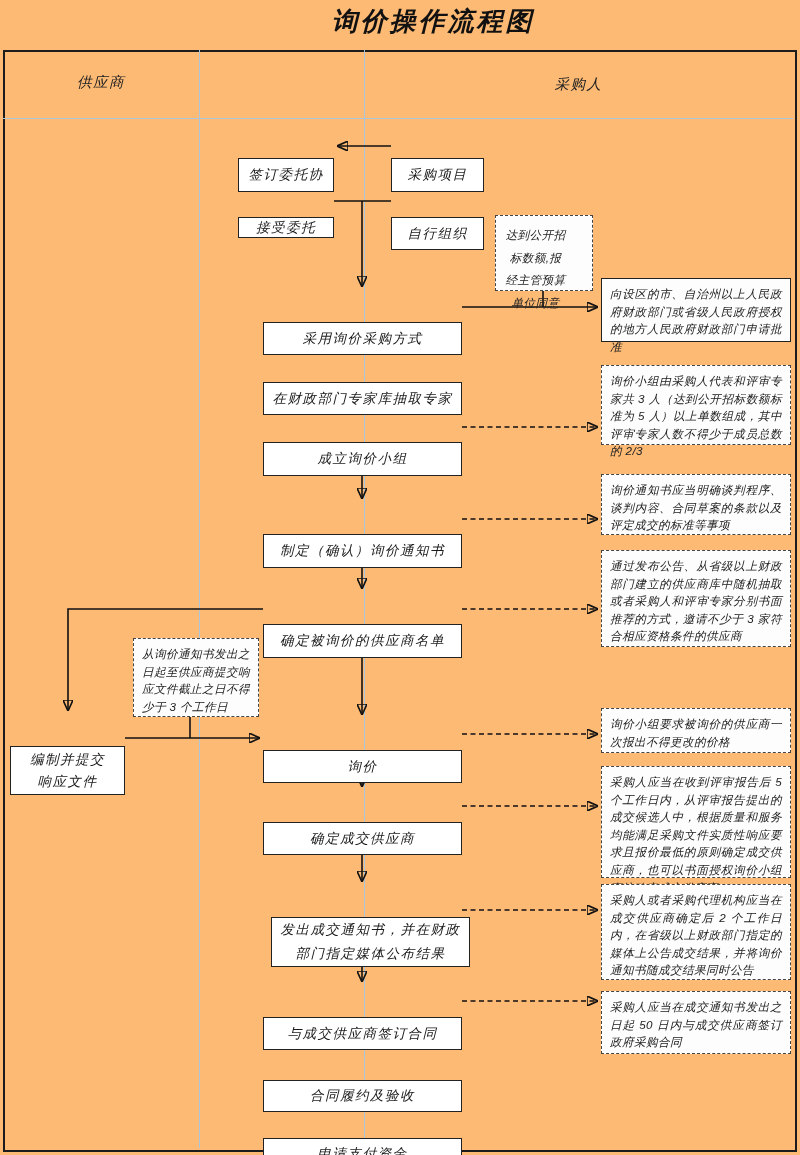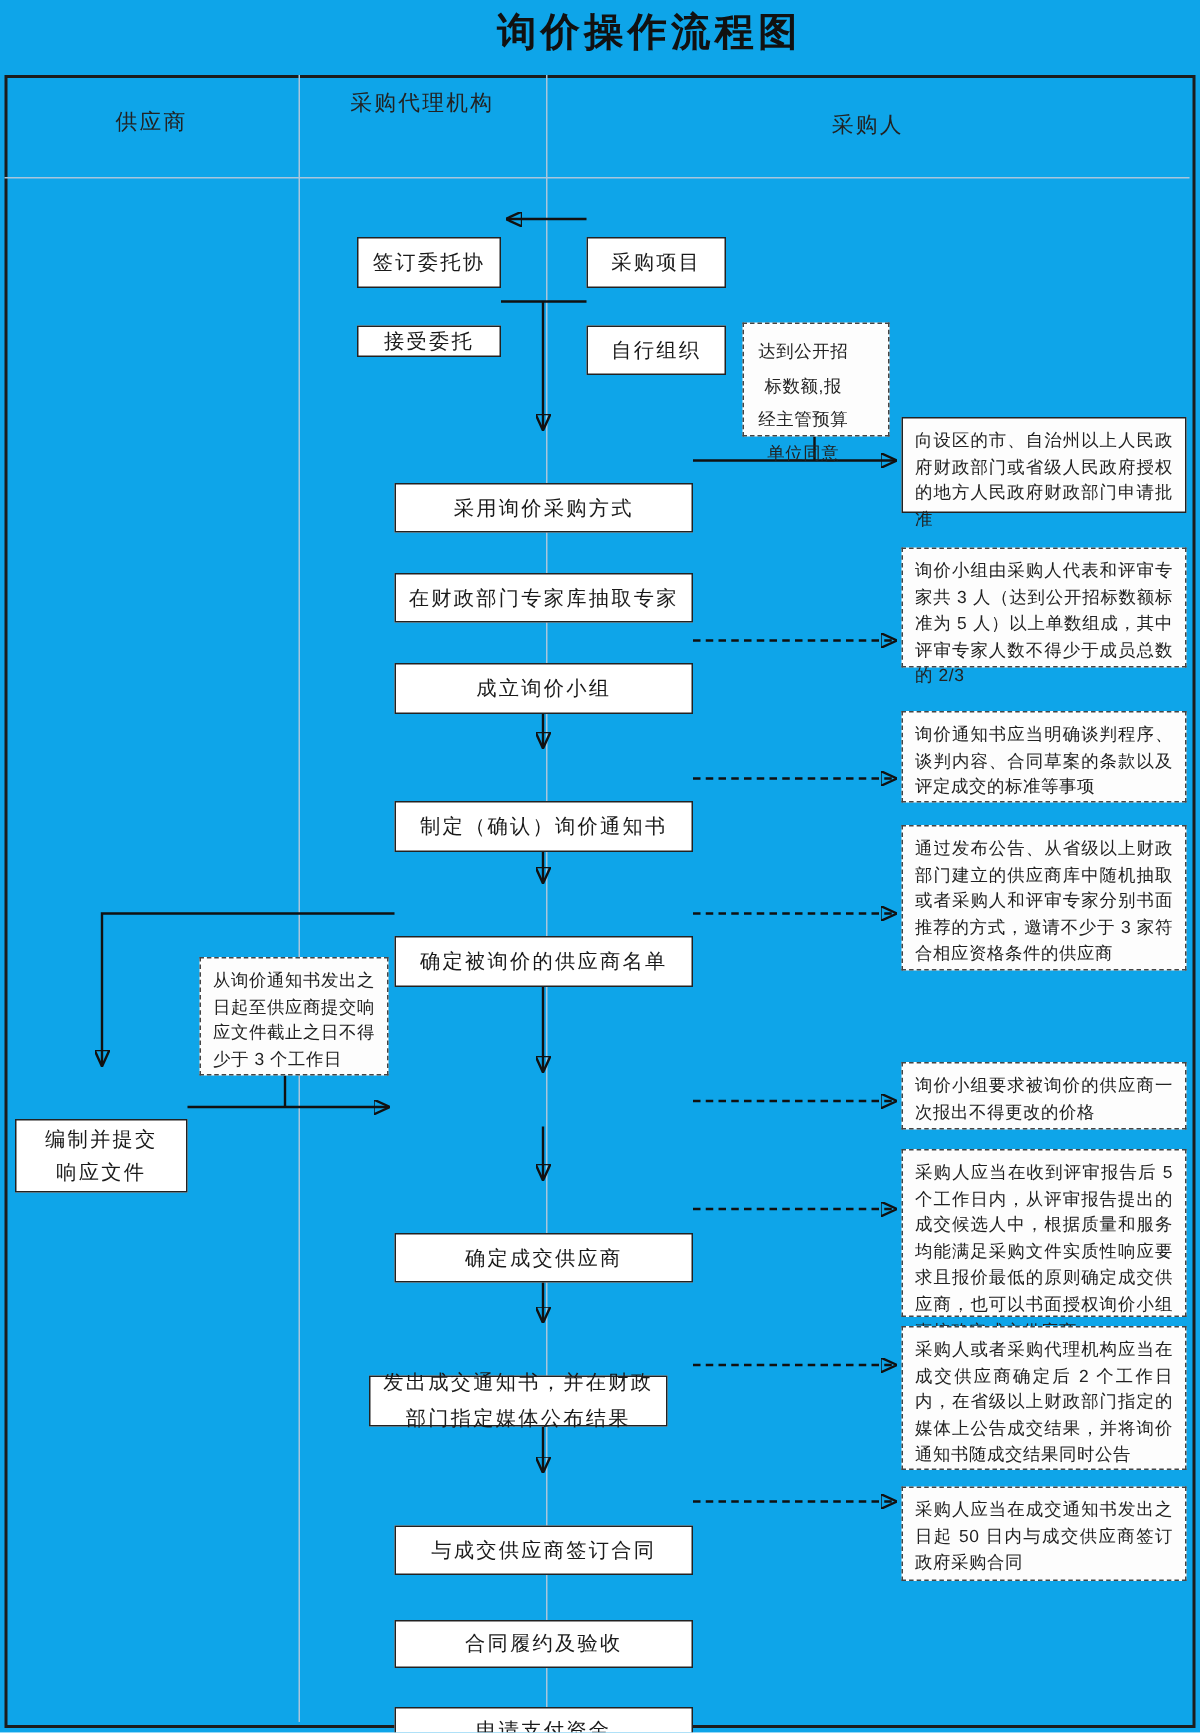--- a/index.html
+++ b/index.html
@@ -1,19 +1,20 @@
 <!DOCTYPE html>
 <html style="--divider: #a9c6dc;"><head>
 <meta charset="utf-8">
 <style>
   html,body{margin:0;padding:0;background:#fff;}
   #canvas{
-    position:relative;width:800px;height:1155px;background:#0ea5e9;
+    position:relative;width:800px;height:1155px;background:#fdba74;
     font-family:"Liberation Sans","DejaVu Sans",sans-serif;color:#1a1a1a;
     overflow:hidden;
+    font-style:italic;
   }
   .title{
     position:absolute;left:0;top:4px;width:866px;text-align:center;
     font-size:26px;font-weight:700;letter-spacing:3px;color:#111;
   }
   .board{
     position:absolute;left:3px;top:50px;width:790px;height:1098px;
     border:2px solid #1c1c1c;background:transparent;
   }
   .vdiv{position:absolute;top:50px;width:1px;height:1098px;background:var(--divider,#a9c6dc);}
@@ -47,41 +48,41 @@
 
   <div class="title">询价操作流程图</div>
 
   <div class="board"></div>
   <div class="vdiv" style="left:199px"></div>
   <div class="vdiv" style="left:364px"></div>
   <div class="hsep"></div>
 
   <div class="colhead" style="left:3px;top:69px;width:196px">供应商</div>
   <div class="colhead" style="left:199px;top:56px;width:165px">
-    <div>采购代理机构</div>
   </div>
   <div class="colhead" style="left:364px;top:71px;width:429px">采购人</div>
 
   <div class="node" style="left:238px;top:126px;width:96px;height:34px">签订委托协</div>
   <div class="node" style="left:391px;top:126px;width:93px;height:34px">采购项目</div>
   <div class="node" style="left:238px;top:185px;width:96px;height:21px">接受委托</div>
   <div class="node" style="left:391px;top:185px;width:93px;height:33px">自行组织</div>
   <div class="node" style="left:263px;top:290px;width:199px;height:33px">采用询价采购方式</div>
   <div class="node" style="left:263px;top:350px;width:199px;height:33px">在财政部门专家库抽取专家</div>
   <div class="node" style="left:263px;top:410px;width:199px;height:34px">成立询价小组</div>
   <div class="node" style="left:263px;top:502px;width:199px;height:34px">制定（确认）询价通知书</div>
   <div class="node" style="left:263px;top:592px;width:199px;height:34px">确定被询价的供应商名单</div>
   <div class="node" style="left:10px;top:714px;width:115px;height:49px">
     <div>
       <div>编制并提交</div>
       <div>响应文件</div>
     </div>
   </div>
+  <div class="node" style="left:263px;top:718px;width:199px;height:33px">询价</div>
   <div class="node" style="left:263px;top:790px;width:199px;height:33px">确定成交供应商</div>
-  <div class="node" style="left:246px;top:885px;width:199px;height:34px;line-height:1.75">发出成交通知书，并在财政部门指定媒体公布结果</div>
+  <div class="node" style="left:271px;top:885px;width:199px;height:50px;line-height:1.75">发出成交通知书，并在财政部门指定媒体公布结果</div>
   <div class="node" style="left:263px;top:985px;width:199px;height:33px">与成交供应商签订合同</div>
   <div class="node" style="left:263px;top:1048px;width:199px;height:32px">合同履约及验收</div>
   <div class="node" style="left:263px;top:1106px;width:199px;height:32px">申请支付资金</div>
 
   <div class="anno dashed centered" style="left:495px;top:215px;width:98px;height:76px;padding-left:9px;padding-right:26px">达到公开招标数额,报经主管预算单位同意</div>
   <div class="anno solid" style="left:601px;top:278px;width:190px;height:64px">向设区的市、自治州以上人民政府财政部门或省级人民政府授权的地方人民政府财政部门申请批准</div>
   <div class="anno dashed" style="left:601px;top:365px;width:190px;height:80px">询价小组由采购人代表和评审专家共 3 人（达到公开招标数额标准为 5 人）以上单数组成，其中评审专家人数不得少于成员总数的 2/3</div>
   <div class="anno dashed" style="left:601px;top:474px;width:190px;height:61px">询价通知书应当明确谈判程序、谈判内容、合同草案的条款以及评定成交的标准等事项</div>
   <div class="anno dashed" style="left:601px;top:550px;width:190px;height:97px">通过发布公告、从省级以上财政部门建立的供应商库中随机抽取或者采购人和评审专家分别书面推荐的方式，邀请不少于 3 家符合相应资格条件的供应商</div>
   <div class="anno dashed" style="left:133px;top:638px;width:126px;height:79px">从询价通知书发出之日起至供应商提交响应文件截止之日不得少于 3 个工作日</div>

